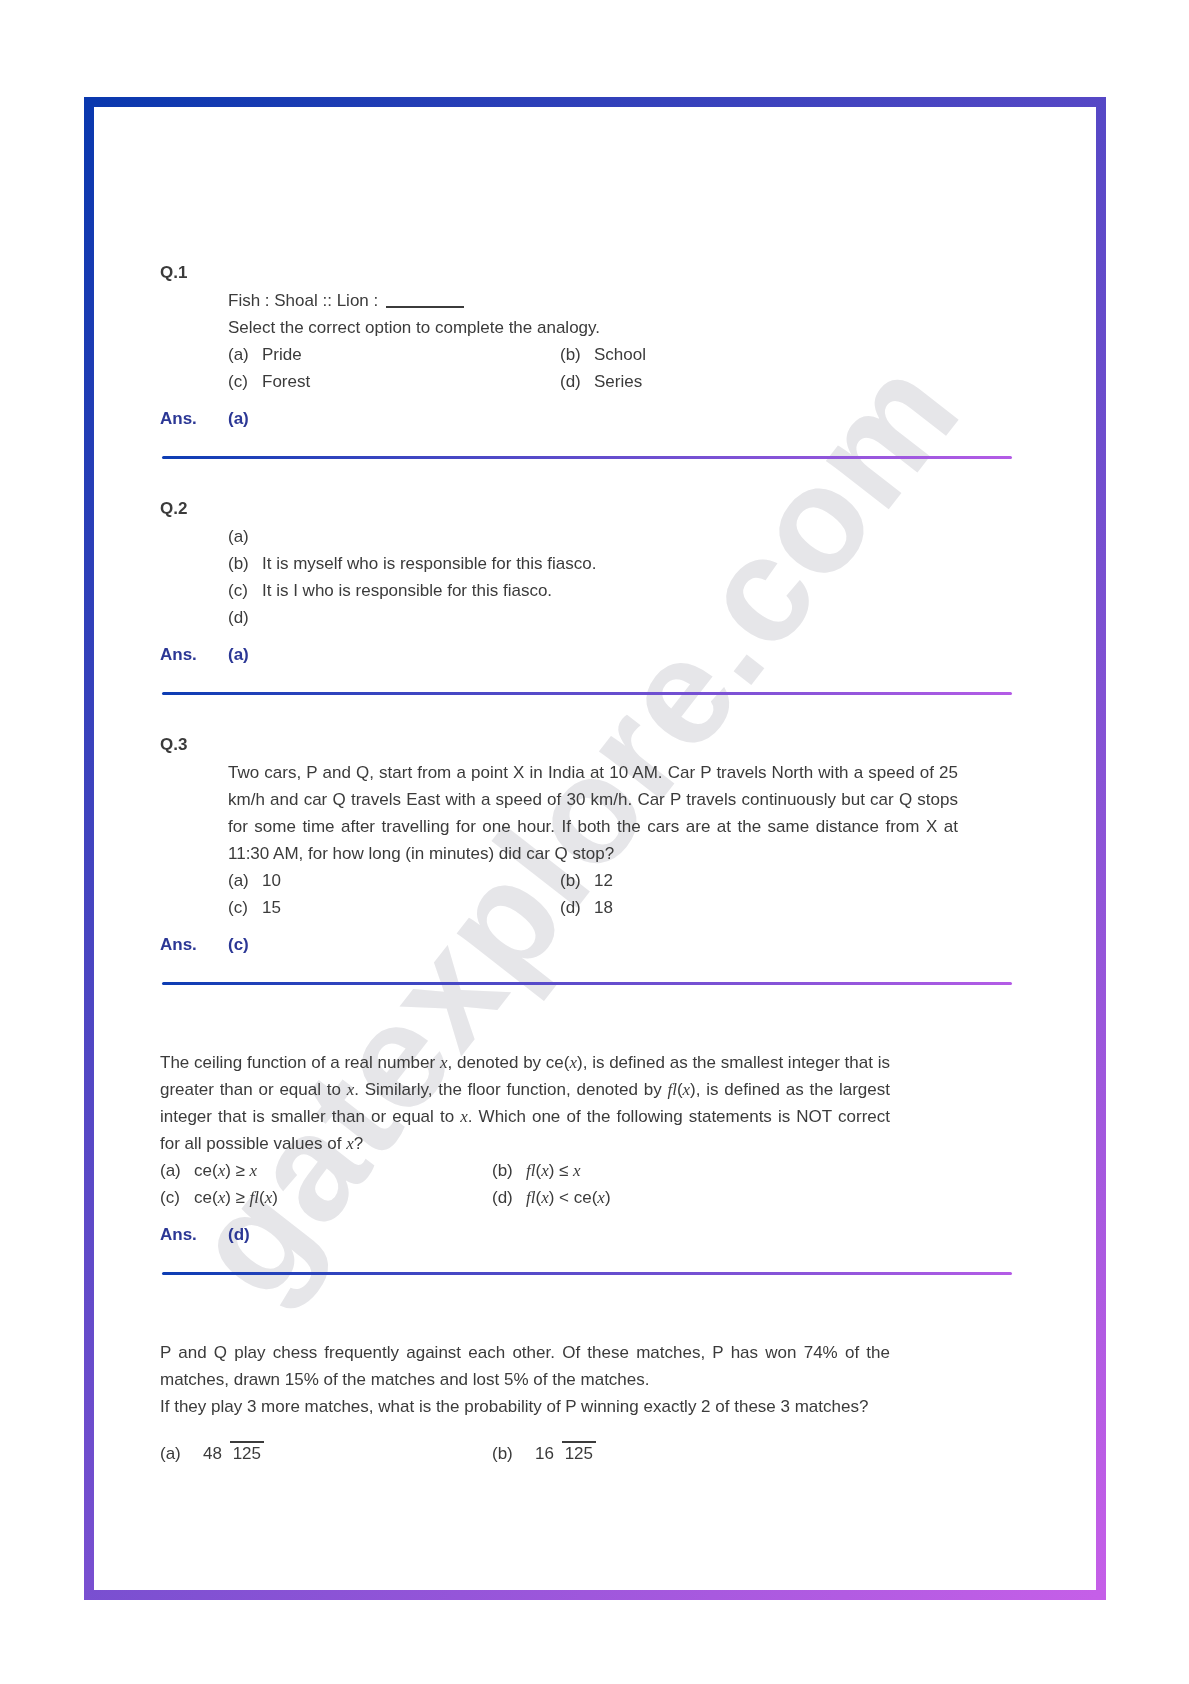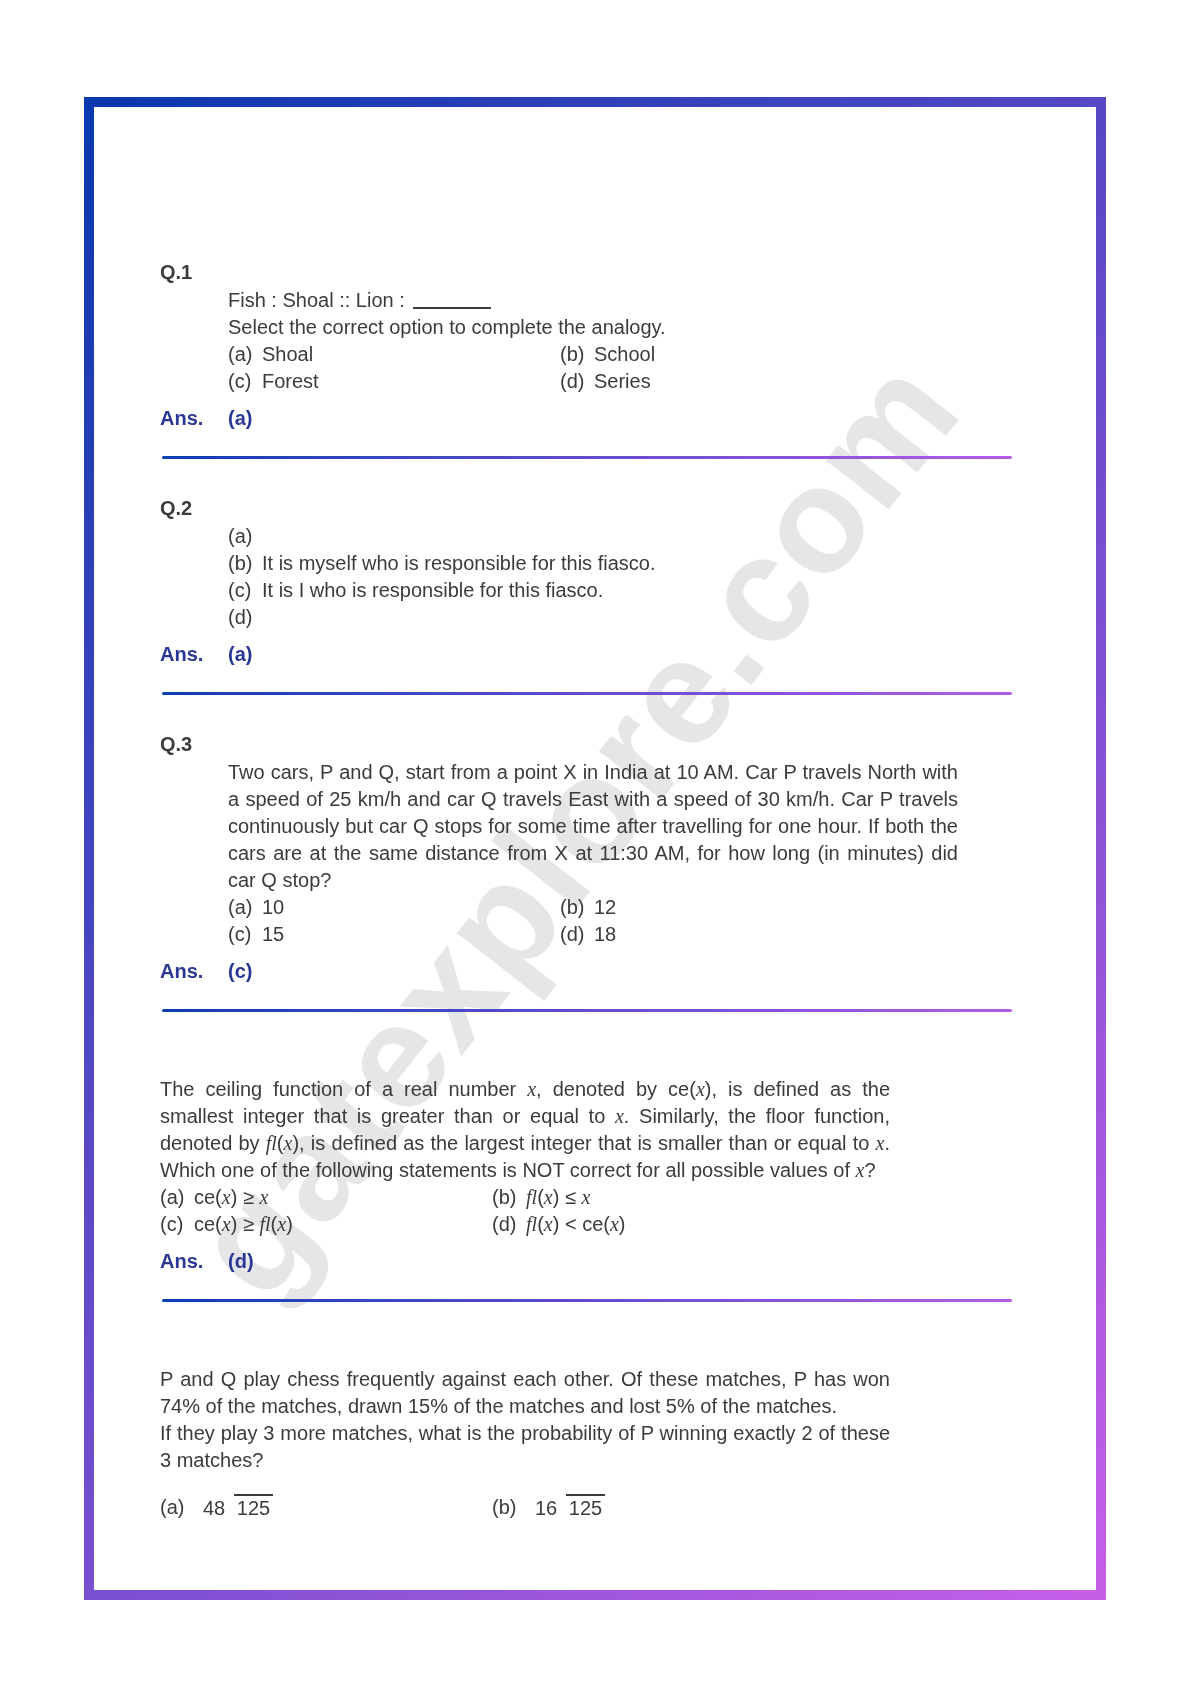--- a/index.html
+++ b/index.html
@@ -36,21 +36,21 @@
     letter-spacing: 2px;
     color: var(--watermark);
     white-space: nowrap;
     z-index: 0;
     user-select: none;
   }
   .content {
     position: relative;
     z-index: 1;
     padding-top: 152px;
-    font-size: 20px;
+    font-size: 17px;
     line-height: 27px;
   }
   .q-row {
     display: flex;
     margin-left: 66px;
   }
   .q-num {
     width: 68px;
     flex: none;
     font-weight: bold;
@@ -121,21 +121,21 @@
   <div class="content">
 
     <div class="q-row">
       <div class="q-num">Q.1</div>
       <div class="q-body">
         <p><span>Fish : Shoal :: Lion :</span><span class="blank"></span></p>
         <p>Select the correct option to complete the analogy.</p>
         <div class="opts-grid">
           <div class="opt">
               <span class="opt-label">(a)</span>
-              <span>Shoal</span>
+              <span>Pride</span>
             </div>
           <div class="opt">
               <span class="opt-label">(b)</span>
               <span>School</span>
             </div>
           <div class="opt">
               <span class="opt-label">(c)</span>
               <span>Forest</span>
             </div>
           <div class="opt">

